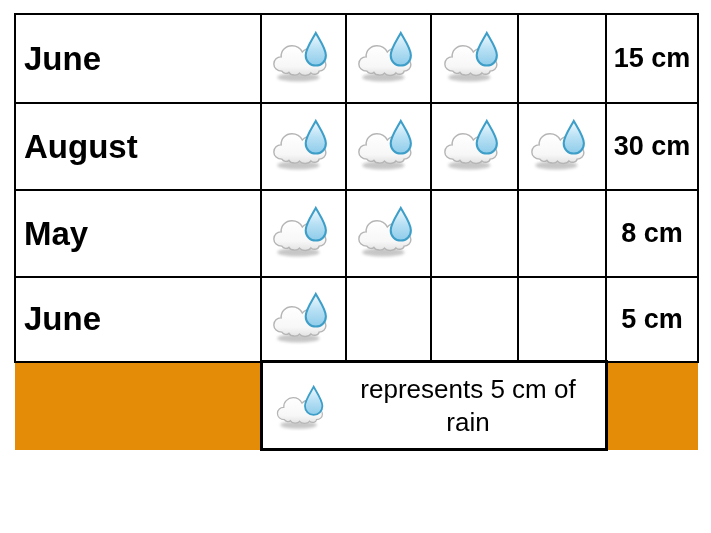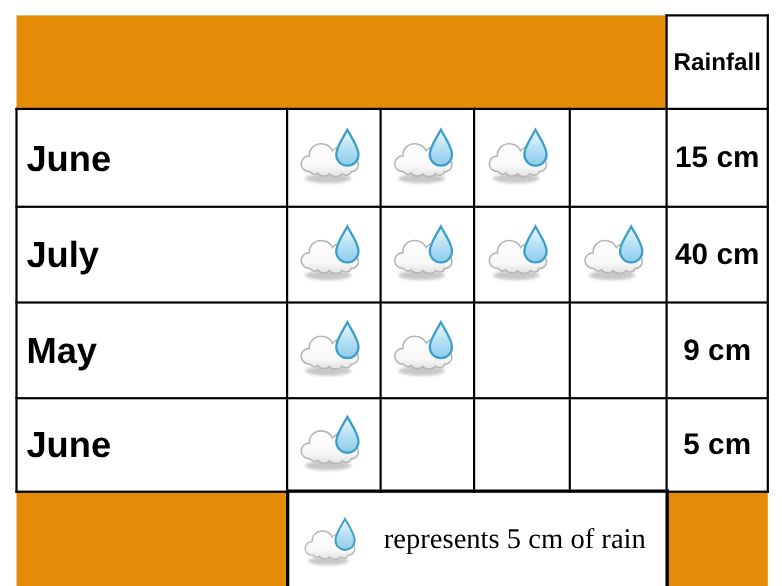--- a/index.html
+++ b/index.html
@@ -33,21 +33,21 @@
   td.value{
     font-weight:bold;font-size:27px;text-align:center;vertical-align:middle;
   }
   td.icon-cell{text-align:center;vertical-align:middle;}
   td.legend{border:3px solid var(--border-color);background:#ffffff;}
   .r-header td{height:83px;}
   .r-june td{height:87px;}
   .r-july td{height:85px;}
   .r-august td{height:85px;}
   .r-september td{height:82px;}
-  .r-footer td{height:85px;font-family:Liberation Serif, serif;}
+  .r-footer td{height:85px;}
   .legend-inner{
     display:flex;align-items:center;height:100%;padding-left:12px;
   }
   .legend-icon{flex:0 0 auto;display:inline-flex;margin-top:4px;}
   .legend-text{
     flex:1;text-align:center;font-size:26px;line-height:1.25;
   }
   .legend-text span{display:inline-block;max-width:252px;}
   svg.cloud-rain{width:66px;height:54px;display:inline-block;vertical-align:middle;}
   .legend-icon svg.cloud-rain{width:57px;height:47px;}
@@ -63,24 +63,20 @@
   <table class="pictograph">
     <colgroup>
       <col style="width:246px">
         <col style="width:85px">
         <col style="width:85px">
       <col style="width:87px">
         <col style="width:88px">
         <col style="width:92px">
     </colgroup>
     <tbody>
-      <tr class="r-header">
-        <td class="orange" colspan="5"></td>
-        <td class="bordered rain-header">Rainfall</td>
-      </tr>
 
       <tr class="r-june">
         <td class="bordered month">June</td>
         <td class="bordered icon-cell">
   <svg class="cloud-rain" viewBox="0 0 70 57" aria-hidden="true">
     <defs>
       <linearGradient id="cg" x1="0" y1="0" x2="0" y2="1">
         <stop offset="0" stop-color="#ffffff"></stop>
         <stop offset="0.7" stop-color="#f7f7f7"></stop>
         <stop offset="1" stop-color="#e2e2e2"></stop>
@@ -141,110 +137,110 @@
     <ellipse class="icon-shadow" cx="29" cy="50" rx="22.5" ry="4.6" filter="url(#bl)"></ellipse>
     <path class="cloud" d="M11.5 43.5 C6.5 43.5 3 40 3 35.8 C3 31.4 6.6 28.2 10.8 28.4 C10.2 21.8 15.6 16.5 22.2 16.5 C27.2 16.5 31.2 19.2 33.2 23.2 C35.2 20.8 38.2 19.4 41.6 19.4 C47.2 19.4 51.6 23.9 51.6 29.4 C55.4 30 58.2 33.2 58.2 36.8 C58.2 40.6 55 43.5 51 43.5 C50.6 46.6 45.6 48.2 42.4 45.4 C40.6 48.6 32.9 49.2 30.2 45.6 C28.2 48.6 20.8 48.4 19 44.8 C17 46.6 13.4 46.2 11.5 43.5 Z"></path>
     <path class="drop" d="M47.5 3 C44.2 9.2 36.8 19.6 36.8 26.6 C36.8 33.1 41.6 37.6 47.5 37.6 C53.4 37.6 58.2 33.1 58.2 26.6 C58.2 19.6 50.8 9.2 47.5 3 Z"></path>
   </svg>
 </td>
         <td class="bordered icon-cell"></td>
         <td class="bordered value">15 cm</td>
       </tr>
 
       <tr class="r-july">
-        <td class="bordered month">July</td>
-        <td class="bordered icon-cell">
-  <svg class="cloud-rain" viewBox="0 0 70 57" aria-hidden="true">
-    <defs>
-      <linearGradient id="cg" x1="0" y1="0" x2="0" y2="1">
-        <stop offset="0" stop-color="#ffffff"></stop>
-        <stop offset="0.7" stop-color="#f7f7f7"></stop>
-        <stop offset="1" stop-color="#e2e2e2"></stop>
-      </linearGradient>
-      <linearGradient id="dg" x1="0" y1="0" x2="0" y2="1">
-        <stop offset="0" stop-color="#f2fafe"></stop>
-        <stop offset="0.5" stop-color="#b7e0f4"></stop>
-        <stop offset="1" stop-color="#8fccea"></stop>
-      </linearGradient>
-      <filter id="bl" x="-40%" y="-80%" width="180%" height="260%">
-        <feGaussianBlur stdDeviation="1.7"></feGaussianBlur>
-      </filter>
-    </defs>
-    <ellipse class="icon-shadow" cx="29" cy="50" rx="22.5" ry="4.6" filter="url(#bl)"></ellipse>
-    <path class="cloud" d="M11.5 43.5 C6.5 43.5 3 40 3 35.8 C3 31.4 6.6 28.2 10.8 28.4 C10.2 21.8 15.6 16.5 22.2 16.5 C27.2 16.5 31.2 19.2 33.2 23.2 C35.2 20.8 38.2 19.4 41.6 19.4 C47.2 19.4 51.6 23.9 51.6 29.4 C55.4 30 58.2 33.2 58.2 36.8 C58.2 40.6 55 43.5 51 43.5 C50.6 46.6 45.6 48.2 42.4 45.4 C40.6 48.6 32.9 49.2 30.2 45.6 C28.2 48.6 20.8 48.4 19 44.8 C17 46.6 13.4 46.2 11.5 43.5 Z"></path>
-    <path class="drop" d="M47.5 3 C44.2 9.2 36.8 19.6 36.8 26.6 C36.8 33.1 41.6 37.6 47.5 37.6 C53.4 37.6 58.2 33.1 58.2 26.6 C58.2 19.6 50.8 9.2 47.5 3 Z"></path>
-  </svg>
-</td>
-        <td class="bordered icon-cell">
-  <svg class="cloud-rain" viewBox="0 0 70 57" aria-hidden="true">
-    <defs>
-      <linearGradient id="cg" x1="0" y1="0" x2="0" y2="1">
-        <stop offset="0" stop-color="#ffffff"></stop>
-        <stop offset="0.7" stop-color="#f7f7f7"></stop>
-        <stop offset="1" stop-color="#e2e2e2"></stop>
-      </linearGradient>
-      <linearGradient id="dg" x1="0" y1="0" x2="0" y2="1">
-        <stop offset="0" stop-color="#f2fafe"></stop>
-        <stop offset="0.5" stop-color="#b7e0f4"></stop>
-        <stop offset="1" stop-color="#8fccea"></stop>
-      </linearGradient>
-      <filter id="bl" x="-40%" y="-80%" width="180%" height="260%">
-        <feGaussianBlur stdDeviation="1.7"></feGaussianBlur>
-      </filter>
-    </defs>
-    <ellipse class="icon-shadow" cx="29" cy="50" rx="22.5" ry="4.6" filter="url(#bl)"></ellipse>
-    <path class="cloud" d="M11.5 43.5 C6.5 43.5 3 40 3 35.8 C3 31.4 6.6 28.2 10.8 28.4 C10.2 21.8 15.6 16.5 22.2 16.5 C27.2 16.5 31.2 19.2 33.2 23.2 C35.2 20.8 38.2 19.4 41.6 19.4 C47.2 19.4 51.6 23.9 51.6 29.4 C55.4 30 58.2 33.2 58.2 36.8 C58.2 40.6 55 43.5 51 43.5 C50.6 46.6 45.6 48.2 42.4 45.4 C40.6 48.6 32.9 49.2 30.2 45.6 C28.2 48.6 20.8 48.4 19 44.8 C17 46.6 13.4 46.2 11.5 43.5 Z"></path>
-    <path class="drop" d="M47.5 3 C44.2 9.2 36.8 19.6 36.8 26.6 C36.8 33.1 41.6 37.6 47.5 37.6 C53.4 37.6 58.2 33.1 58.2 26.6 C58.2 19.6 50.8 9.2 47.5 3 Z"></path>
-  </svg>
-</td>
-        <td class="bordered icon-cell">
-  <svg class="cloud-rain" viewBox="0 0 70 57" aria-hidden="true">
-    <defs>
-      <linearGradient id="cg" x1="0" y1="0" x2="0" y2="1">
-        <stop offset="0" stop-color="#ffffff"></stop>
-        <stop offset="0.7" stop-color="#f7f7f7"></stop>
-        <stop offset="1" stop-color="#e2e2e2"></stop>
-      </linearGradient>
-      <linearGradient id="dg" x1="0" y1="0" x2="0" y2="1">
-        <stop offset="0" stop-color="#f2fafe"></stop>
-        <stop offset="0.5" stop-color="#b7e0f4"></stop>
-        <stop offset="1" stop-color="#8fccea"></stop>
-      </linearGradient>
-      <filter id="bl" x="-40%" y="-80%" width="180%" height="260%">
-        <feGaussianBlur stdDeviation="1.7"></feGaussianBlur>
-      </filter>
-    </defs>
-    <ellipse class="icon-shadow" cx="29" cy="50" rx="22.5" ry="4.6" filter="url(#bl)"></ellipse>
-    <path class="cloud" d="M11.5 43.5 C6.5 43.5 3 40 3 35.8 C3 31.4 6.6 28.2 10.8 28.4 C10.2 21.8 15.6 16.5 22.2 16.5 C27.2 16.5 31.2 19.2 33.2 23.2 C35.2 20.8 38.2 19.4 41.6 19.4 C47.2 19.4 51.6 23.9 51.6 29.4 C55.4 30 58.2 33.2 58.2 36.8 C58.2 40.6 55 43.5 51 43.5 C50.6 46.6 45.6 48.2 42.4 45.4 C40.6 48.6 32.9 49.2 30.2 45.6 C28.2 48.6 20.8 48.4 19 44.8 C17 46.6 13.4 46.2 11.5 43.5 Z"></path>
-    <path class="drop" d="M47.5 3 C44.2 9.2 36.8 19.6 36.8 26.6 C36.8 33.1 41.6 37.6 47.5 37.6 C53.4 37.6 58.2 33.1 58.2 26.6 C58.2 19.6 50.8 9.2 47.5 3 Z"></path>
-  </svg>
-</td>
-        <td class="bordered icon-cell">
-  <svg class="cloud-rain" viewBox="0 0 70 57" aria-hidden="true">
-    <defs>
-      <linearGradient id="cg" x1="0" y1="0" x2="0" y2="1">
-        <stop offset="0" stop-color="#ffffff"></stop>
-        <stop offset="0.7" stop-color="#f7f7f7"></stop>
-        <stop offset="1" stop-color="#e2e2e2"></stop>
-      </linearGradient>
-      <linearGradient id="dg" x1="0" y1="0" x2="0" y2="1">
-        <stop offset="0" stop-color="#f2fafe"></stop>
-        <stop offset="0.5" stop-color="#b7e0f4"></stop>
-        <stop offset="1" stop-color="#8fccea"></stop>
-      </linearGradient>
-      <filter id="bl" x="-40%" y="-80%" width="180%" height="260%">
-        <feGaussianBlur stdDeviation="1.7"></feGaussianBlur>
-      </filter>
-    </defs>
-    <ellipse class="icon-shadow" cx="29" cy="50" rx="22.5" ry="4.6" filter="url(#bl)"></ellipse>
-    <path class="cloud" d="M11.5 43.5 C6.5 43.5 3 40 3 35.8 C3 31.4 6.6 28.2 10.8 28.4 C10.2 21.8 15.6 16.5 22.2 16.5 C27.2 16.5 31.2 19.2 33.2 23.2 C35.2 20.8 38.2 19.4 41.6 19.4 C47.2 19.4 51.6 23.9 51.6 29.4 C55.4 30 58.2 33.2 58.2 36.8 C58.2 40.6 55 43.5 51 43.5 C50.6 46.6 45.6 48.2 42.4 45.4 C40.6 48.6 32.9 49.2 30.2 45.6 C28.2 48.6 20.8 48.4 19 44.8 C17 46.6 13.4 46.2 11.5 43.5 Z"></path>
-    <path class="drop" d="M47.5 3 C44.2 9.2 36.8 19.6 36.8 26.6 C36.8 33.1 41.6 37.6 47.5 37.6 C53.4 37.6 58.2 33.1 58.2 26.6 C58.2 19.6 50.8 9.2 47.5 3 Z"></path>
-  </svg>
-</td>
-        <td class="bordered value">40 cm</td>
+        <td class="bordered month">August</td>
+        <td class="bordered icon-cell">
+  <svg class="cloud-rain" viewBox="0 0 70 57" aria-hidden="true">
+    <defs>
+      <linearGradient id="cg" x1="0" y1="0" x2="0" y2="1">
+        <stop offset="0" stop-color="#ffffff"></stop>
+        <stop offset="0.7" stop-color="#f7f7f7"></stop>
+        <stop offset="1" stop-color="#e2e2e2"></stop>
+      </linearGradient>
+      <linearGradient id="dg" x1="0" y1="0" x2="0" y2="1">
+        <stop offset="0" stop-color="#f2fafe"></stop>
+        <stop offset="0.5" stop-color="#b7e0f4"></stop>
+        <stop offset="1" stop-color="#8fccea"></stop>
+      </linearGradient>
+      <filter id="bl" x="-40%" y="-80%" width="180%" height="260%">
+        <feGaussianBlur stdDeviation="1.7"></feGaussianBlur>
+      </filter>
+    </defs>
+    <ellipse class="icon-shadow" cx="29" cy="50" rx="22.5" ry="4.6" filter="url(#bl)"></ellipse>
+    <path class="cloud" d="M11.5 43.5 C6.5 43.5 3 40 3 35.8 C3 31.4 6.6 28.2 10.8 28.4 C10.2 21.8 15.6 16.5 22.2 16.5 C27.2 16.5 31.2 19.2 33.2 23.2 C35.2 20.8 38.2 19.4 41.6 19.4 C47.2 19.4 51.6 23.9 51.6 29.4 C55.4 30 58.2 33.2 58.2 36.8 C58.2 40.6 55 43.5 51 43.5 C50.6 46.6 45.6 48.2 42.4 45.4 C40.6 48.6 32.9 49.2 30.2 45.6 C28.2 48.6 20.8 48.4 19 44.8 C17 46.6 13.4 46.2 11.5 43.5 Z"></path>
+    <path class="drop" d="M47.5 3 C44.2 9.2 36.8 19.6 36.8 26.6 C36.8 33.1 41.6 37.6 47.5 37.6 C53.4 37.6 58.2 33.1 58.2 26.6 C58.2 19.6 50.8 9.2 47.5 3 Z"></path>
+  </svg>
+</td>
+        <td class="bordered icon-cell">
+  <svg class="cloud-rain" viewBox="0 0 70 57" aria-hidden="true">
+    <defs>
+      <linearGradient id="cg" x1="0" y1="0" x2="0" y2="1">
+        <stop offset="0" stop-color="#ffffff"></stop>
+        <stop offset="0.7" stop-color="#f7f7f7"></stop>
+        <stop offset="1" stop-color="#e2e2e2"></stop>
+      </linearGradient>
+      <linearGradient id="dg" x1="0" y1="0" x2="0" y2="1">
+        <stop offset="0" stop-color="#f2fafe"></stop>
+        <stop offset="0.5" stop-color="#b7e0f4"></stop>
+        <stop offset="1" stop-color="#8fccea"></stop>
+      </linearGradient>
+      <filter id="bl" x="-40%" y="-80%" width="180%" height="260%">
+        <feGaussianBlur stdDeviation="1.7"></feGaussianBlur>
+      </filter>
+    </defs>
+    <ellipse class="icon-shadow" cx="29" cy="50" rx="22.5" ry="4.6" filter="url(#bl)"></ellipse>
+    <path class="cloud" d="M11.5 43.5 C6.5 43.5 3 40 3 35.8 C3 31.4 6.6 28.2 10.8 28.4 C10.2 21.8 15.6 16.5 22.2 16.5 C27.2 16.5 31.2 19.2 33.2 23.2 C35.2 20.8 38.2 19.4 41.6 19.4 C47.2 19.4 51.6 23.9 51.6 29.4 C55.4 30 58.2 33.2 58.2 36.8 C58.2 40.6 55 43.5 51 43.5 C50.6 46.6 45.6 48.2 42.4 45.4 C40.6 48.6 32.9 49.2 30.2 45.6 C28.2 48.6 20.8 48.4 19 44.8 C17 46.6 13.4 46.2 11.5 43.5 Z"></path>
+    <path class="drop" d="M47.5 3 C44.2 9.2 36.8 19.6 36.8 26.6 C36.8 33.1 41.6 37.6 47.5 37.6 C53.4 37.6 58.2 33.1 58.2 26.6 C58.2 19.6 50.8 9.2 47.5 3 Z"></path>
+  </svg>
+</td>
+        <td class="bordered icon-cell">
+  <svg class="cloud-rain" viewBox="0 0 70 57" aria-hidden="true">
+    <defs>
+      <linearGradient id="cg" x1="0" y1="0" x2="0" y2="1">
+        <stop offset="0" stop-color="#ffffff"></stop>
+        <stop offset="0.7" stop-color="#f7f7f7"></stop>
+        <stop offset="1" stop-color="#e2e2e2"></stop>
+      </linearGradient>
+      <linearGradient id="dg" x1="0" y1="0" x2="0" y2="1">
+        <stop offset="0" stop-color="#f2fafe"></stop>
+        <stop offset="0.5" stop-color="#b7e0f4"></stop>
+        <stop offset="1" stop-color="#8fccea"></stop>
+      </linearGradient>
+      <filter id="bl" x="-40%" y="-80%" width="180%" height="260%">
+        <feGaussianBlur stdDeviation="1.7"></feGaussianBlur>
+      </filter>
+    </defs>
+    <ellipse class="icon-shadow" cx="29" cy="50" rx="22.5" ry="4.6" filter="url(#bl)"></ellipse>
+    <path class="cloud" d="M11.5 43.5 C6.5 43.5 3 40 3 35.8 C3 31.4 6.6 28.2 10.8 28.4 C10.2 21.8 15.6 16.5 22.2 16.5 C27.2 16.5 31.2 19.2 33.2 23.2 C35.2 20.8 38.2 19.4 41.6 19.4 C47.2 19.4 51.6 23.9 51.6 29.4 C55.4 30 58.2 33.2 58.2 36.8 C58.2 40.6 55 43.5 51 43.5 C50.6 46.6 45.6 48.2 42.4 45.4 C40.6 48.6 32.9 49.2 30.2 45.6 C28.2 48.6 20.8 48.4 19 44.8 C17 46.6 13.4 46.2 11.5 43.5 Z"></path>
+    <path class="drop" d="M47.5 3 C44.2 9.2 36.8 19.6 36.8 26.6 C36.8 33.1 41.6 37.6 47.5 37.6 C53.4 37.6 58.2 33.1 58.2 26.6 C58.2 19.6 50.8 9.2 47.5 3 Z"></path>
+  </svg>
+</td>
+        <td class="bordered icon-cell">
+  <svg class="cloud-rain" viewBox="0 0 70 57" aria-hidden="true">
+    <defs>
+      <linearGradient id="cg" x1="0" y1="0" x2="0" y2="1">
+        <stop offset="0" stop-color="#ffffff"></stop>
+        <stop offset="0.7" stop-color="#f7f7f7"></stop>
+        <stop offset="1" stop-color="#e2e2e2"></stop>
+      </linearGradient>
+      <linearGradient id="dg" x1="0" y1="0" x2="0" y2="1">
+        <stop offset="0" stop-color="#f2fafe"></stop>
+        <stop offset="0.5" stop-color="#b7e0f4"></stop>
+        <stop offset="1" stop-color="#8fccea"></stop>
+      </linearGradient>
+      <filter id="bl" x="-40%" y="-80%" width="180%" height="260%">
+        <feGaussianBlur stdDeviation="1.7"></feGaussianBlur>
+      </filter>
+    </defs>
+    <ellipse class="icon-shadow" cx="29" cy="50" rx="22.5" ry="4.6" filter="url(#bl)"></ellipse>
+    <path class="cloud" d="M11.5 43.5 C6.5 43.5 3 40 3 35.8 C3 31.4 6.6 28.2 10.8 28.4 C10.2 21.8 15.6 16.5 22.2 16.5 C27.2 16.5 31.2 19.2 33.2 23.2 C35.2 20.8 38.2 19.4 41.6 19.4 C47.2 19.4 51.6 23.9 51.6 29.4 C55.4 30 58.2 33.2 58.2 36.8 C58.2 40.6 55 43.5 51 43.5 C50.6 46.6 45.6 48.2 42.4 45.4 C40.6 48.6 32.9 49.2 30.2 45.6 C28.2 48.6 20.8 48.4 19 44.8 C17 46.6 13.4 46.2 11.5 43.5 Z"></path>
+    <path class="drop" d="M47.5 3 C44.2 9.2 36.8 19.6 36.8 26.6 C36.8 33.1 41.6 37.6 47.5 37.6 C53.4 37.6 58.2 33.1 58.2 26.6 C58.2 19.6 50.8 9.2 47.5 3 Z"></path>
+  </svg>
+</td>
+        <td class="bordered value">30 cm</td>
       </tr>
 
       <tr class="r-august">
         <td class="bordered month">May</td>
         <td class="bordered icon-cell">
   <svg class="cloud-rain" viewBox="0 0 70 57" aria-hidden="true">
     <defs>
       <linearGradient id="cg" x1="0" y1="0" x2="0" y2="1">
         <stop offset="0" stop-color="#ffffff"></stop>
         <stop offset="0.7" stop-color="#f7f7f7"></stop>
@@ -281,21 +277,21 @@
         <feGaussianBlur stdDeviation="1.7"></feGaussianBlur>
       </filter>
     </defs>
     <ellipse class="icon-shadow" cx="29" cy="50" rx="22.5" ry="4.6" filter="url(#bl)"></ellipse>
     <path class="cloud" d="M11.5 43.5 C6.5 43.5 3 40 3 35.8 C3 31.4 6.6 28.2 10.8 28.4 C10.2 21.8 15.6 16.5 22.2 16.5 C27.2 16.5 31.2 19.2 33.2 23.2 C35.2 20.8 38.2 19.4 41.6 19.4 C47.2 19.4 51.6 23.9 51.6 29.4 C55.4 30 58.2 33.2 58.2 36.8 C58.2 40.6 55 43.5 51 43.5 C50.6 46.6 45.6 48.2 42.4 45.4 C40.6 48.6 32.9 49.2 30.2 45.6 C28.2 48.6 20.8 48.4 19 44.8 C17 46.6 13.4 46.2 11.5 43.5 Z"></path>
     <path class="drop" d="M47.5 3 C44.2 9.2 36.8 19.6 36.8 26.6 C36.8 33.1 41.6 37.6 47.5 37.6 C53.4 37.6 58.2 33.1 58.2 26.6 C58.2 19.6 50.8 9.2 47.5 3 Z"></path>
   </svg>
 </td>
         <td class="bordered icon-cell"></td>
         <td class="bordered icon-cell"></td>
-        <td class="bordered value">9 cm</td>
+        <td class="bordered value">8 cm</td>
       </tr>
 
       <tr class="r-september">
         <td class="bordered month">June</td>
         <td class="bordered icon-cell">
   <svg class="cloud-rain" viewBox="0 0 70 57" aria-hidden="true">
     <defs>
       <linearGradient id="cg" x1="0" y1="0" x2="0" y2="1">
         <stop offset="0" stop-color="#ffffff"></stop>
         <stop offset="0.7" stop-color="#f7f7f7"></stop>

